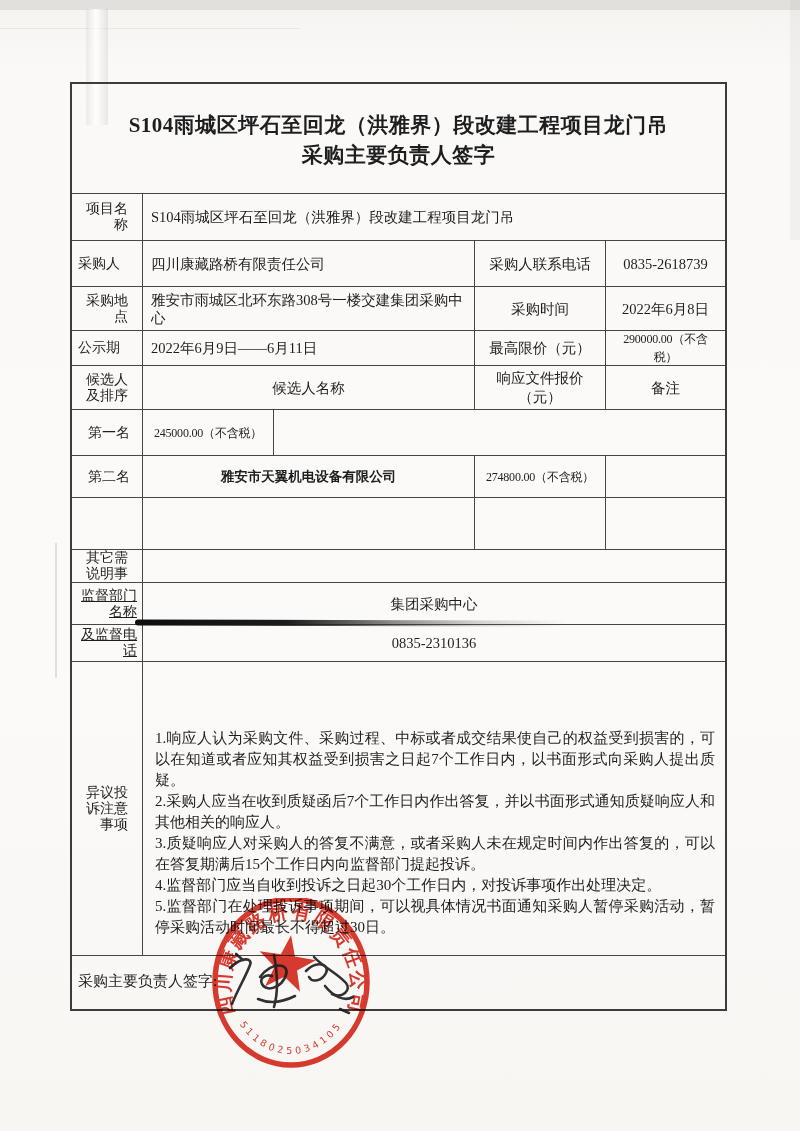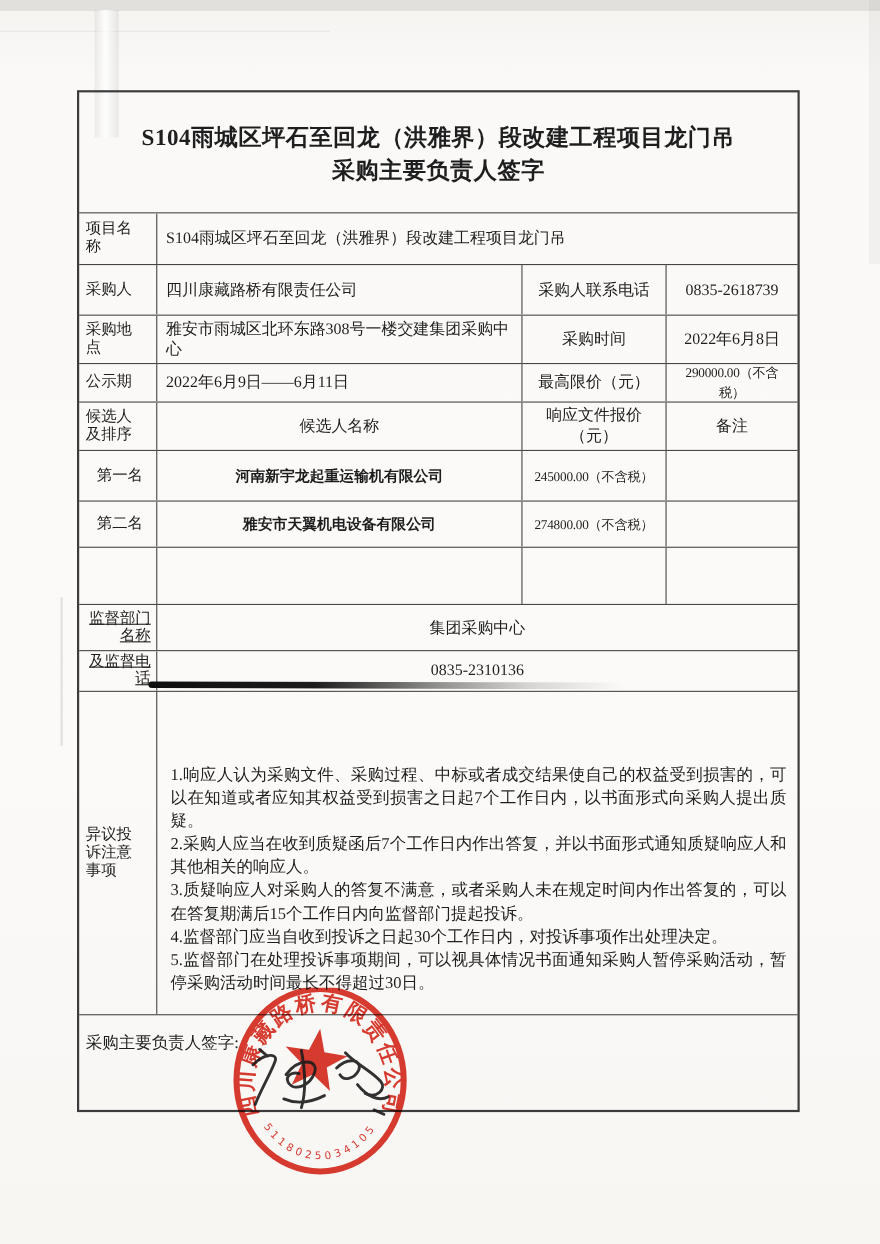--- a/index.html
+++ b/index.html
@@ -23,21 +23,21 @@
   }
   .row{display:flex;box-sizing:border-box;border-bottom:1px solid #464646;overflow:hidden;}
   .row.last{border-bottom:none;}
   .c{box-sizing:border-box;display:flex;align-items:center;overflow:hidden;padding:2px 8px;}
   .c + .c{border-left:1px solid #464646;}
   .col1{width:70px;flex:0 0 70px;padding:2px 2px 2px 6px;}
   .col3{width:131px;flex:0 0 131px;}
   .col4{width:120px;flex:0 0 120px;}
   .grow{flex:1 1 auto;}
   .lbl{font-size:14px;line-height:16px;}
-  .lw{display:inline-block;width:50px;}
+  .lw{display:inline-block;width:50px;text-align:right;}
   .lwc{display:inline-block;width:56px;text-align:right;text-decoration:underline;}
   .val{font-size:14.5px;line-height:18px;}
   .ctr{justify-content:center;text-align:center;}
   .price{font-size:12px;letter-spacing:-0.2px;font-family:Liberation Serif, serif;}
   .bold{font-weight:bold;}
   .title-block{display:flex;flex-direction:column;align-items:center;justify-content:center;padding-top:2px;}
   .title-line{font-size:21px;font-weight:bold;line-height:30px;text-align:center;letter-spacing:0.5px;}
   .notice-cell{align-items:flex-start;padding:66px 10px 30px 12px;}
   .notice-text{font-size:15px;line-height:21px;white-space:pre-line;text-align:justify;}
   .sig-row{position:relative;}
@@ -109,39 +109,44 @@
     <div class="c col1 lbl">
         <span class="lw">候选人及排序</span>
       </div>
     <div class="c grow val ctr">候选人名称</div>
     <div class="c col3 val ctr" style="line-height:19px">响应文件报价（元）</div>
     <div class="c col4 val ctr">备注</div>
   </div>
 
   <div class="row" style="height:46px">
     <div class="c col1 lbl ctr">第一名</div>
-    <div class="c grow val ctr bold" style="font-size:13.5px">河南新宇龙起重运输机有限公司</div>
     <div class="c col3 val ctr price">245000.00（不含税）</div>
     <div class="c col4 val ctr"></div>
   </div>
 
   <div class="row" style="height:42px">
     <div class="c col1 lbl ctr">第二名</div>
     <div class="c grow val ctr bold" style="font-size:13.5px">雅安市天翼机电设备有限公司</div>
     <div class="c col3 val ctr price">274800.00（不含税）</div>
     <div class="c col4 val ctr"></div>
   </div>
 
   <div class="row" style="height:52px">
     <div class="c col1 lbl"></div>
     <div class="c grow val"></div>
     <div class="c col3 val"></div>
     <div class="c col4 val"></div>
   </div>
 
+  <div class="row" style="height:33px">
+    <div class="c col1 lbl">
+        <span class="lw">其它需说明事</span>
+      </div>
+    <div class="c grow val"></div>
+  </div>
 
   <div class="row" style="height:42px">
     <div class="c col1 lbl ctr">
         <span class="lwc">监督部门名称</span>
       </div>
     <div class="c grow val ctr">集团采购中心</div>
   </div>
 
   <div class="row" style="height:37px">
     <div class="c col1 lbl ctr">

